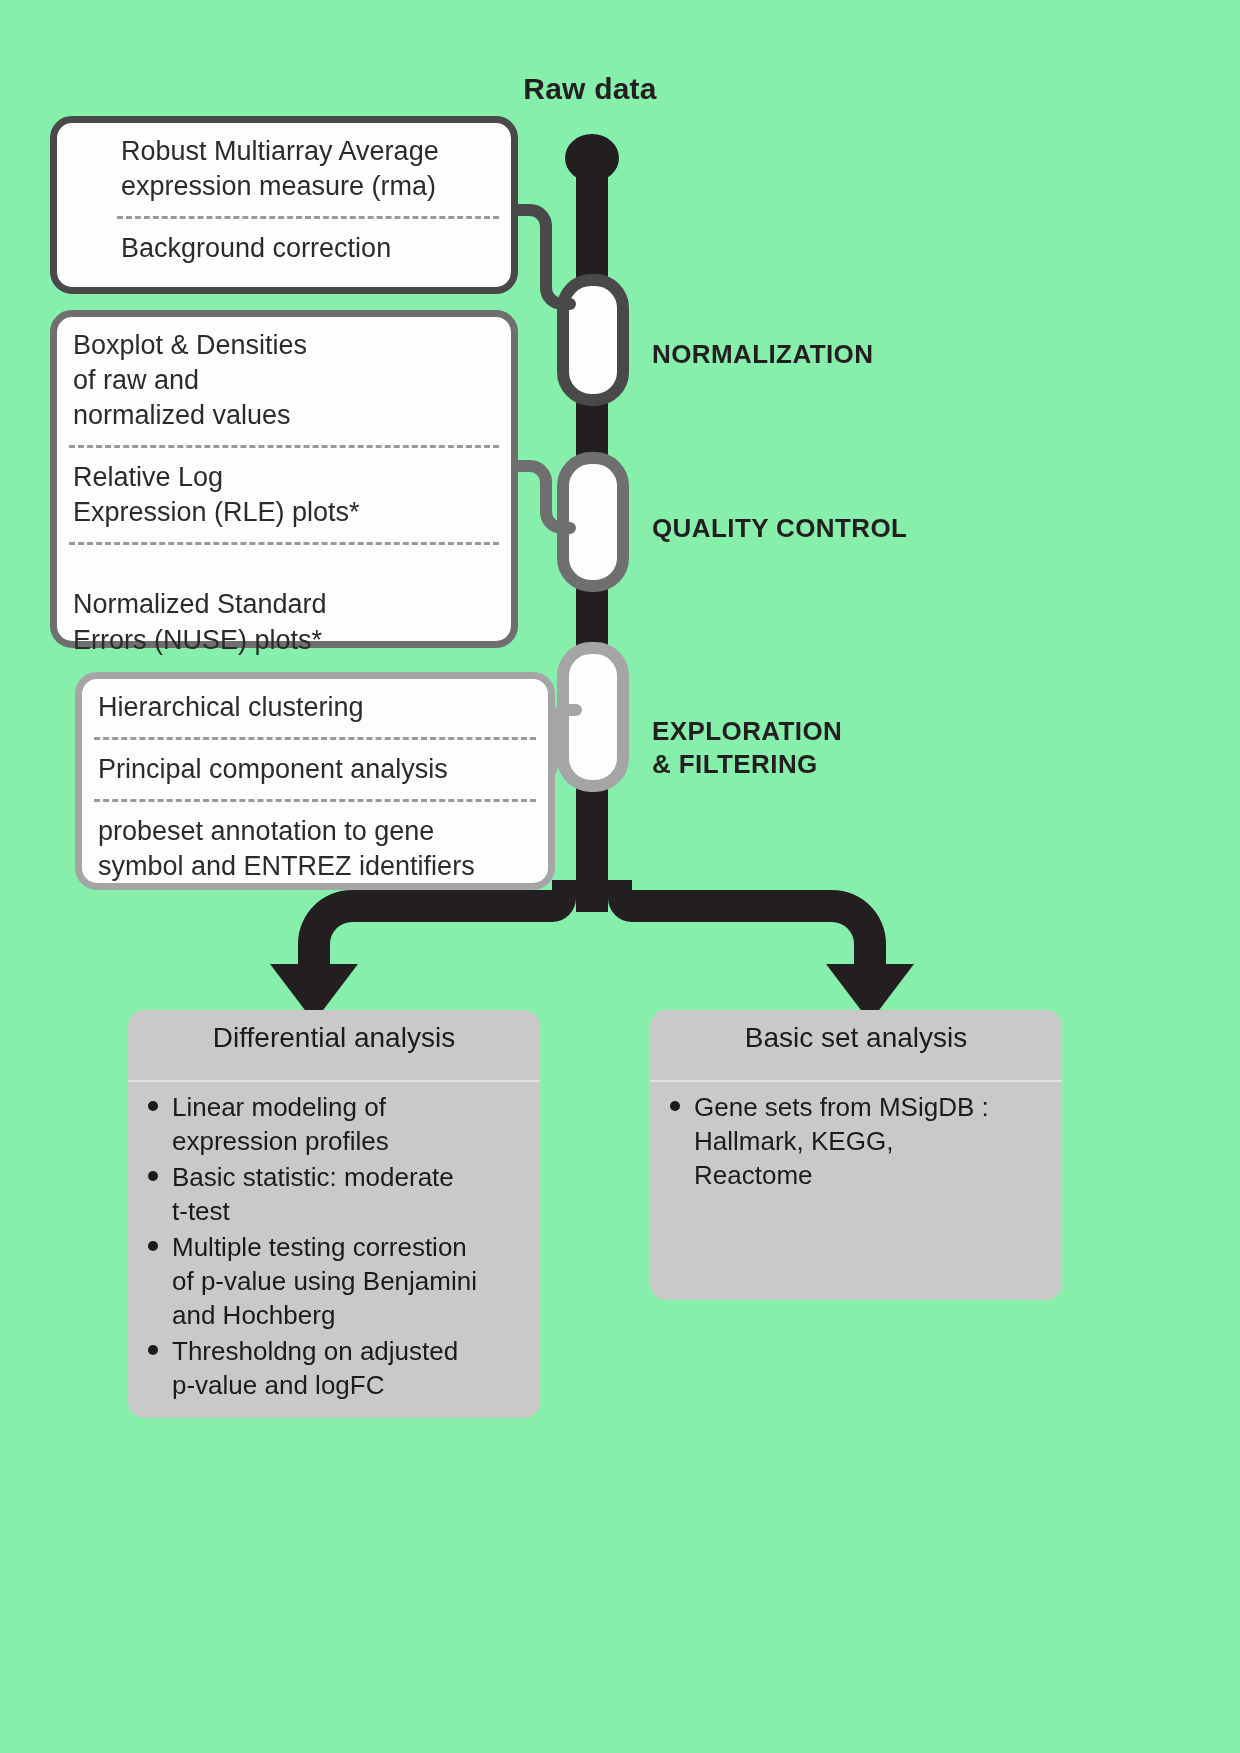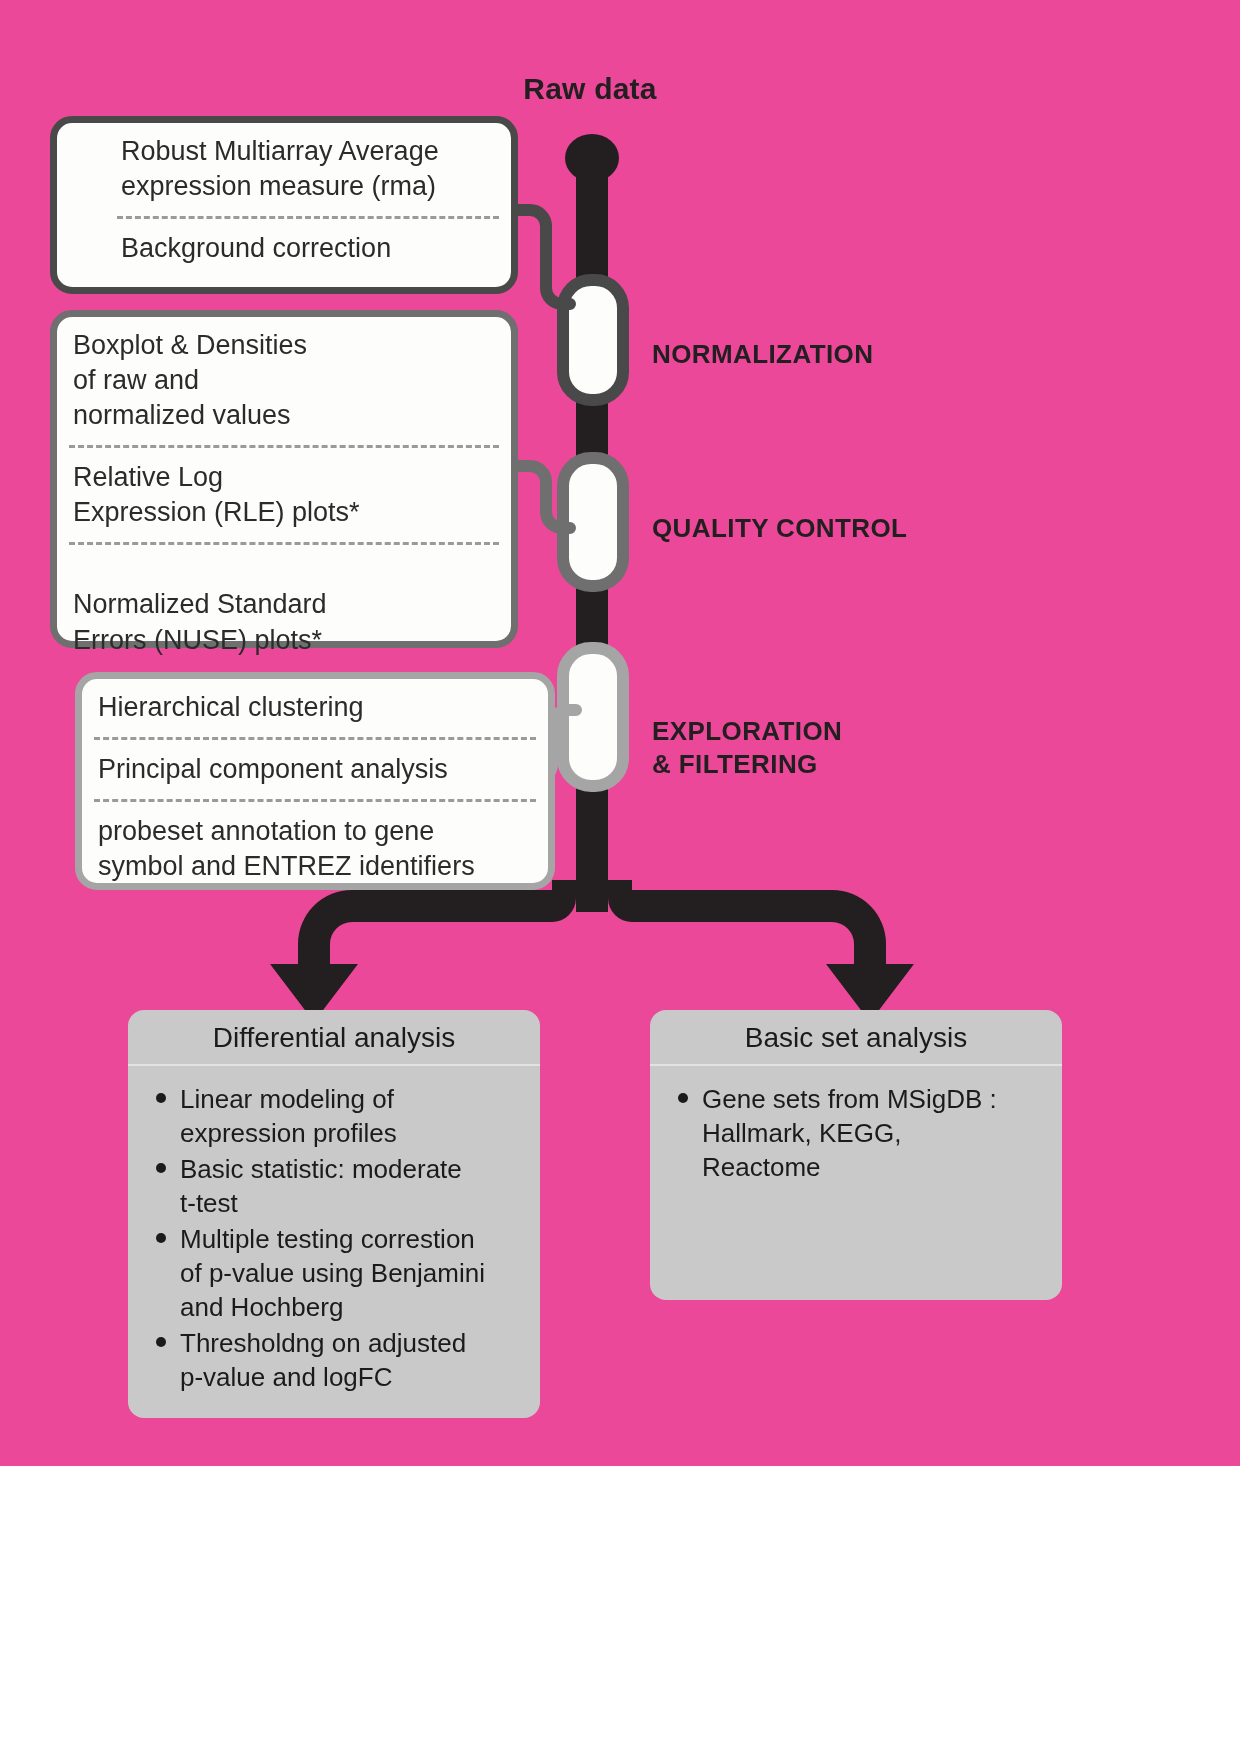--- a/index.html
+++ b/index.html
@@ -7,22 +7,22 @@
     padding: 0;
     background: #ffffff;
   }
   body {
     font-family: "Liberation Sans", sans-serif;
     color: #231f20;
   }
   #page {
     position: relative;
     width: 1240px;
-    height: 1466px;
-    background: #ec4899;
+    height: 1753px;
+    background: #86efac;
     overflow: hidden;
   }
   #svg-layer {
     position: absolute;
     left: 0; top: 0;
     width: 1240px;
     height: 1753px;
   }
 
   
@@ -90,25 +90,25 @@
     border-radius: 16px;
     overflow: hidden;
   }
   #card-differential { left: 128px; top: 1010px; width: 412px; height: 408px; }
   #card-geneset      { left: 650px; top: 1010px; width: 412px; height: 290px; }
 
   .card-title {
     text-align: center;
     font-size: 28px;
     color: #1b1b1b;
-    padding: 12px 8px 10px 8px;
+    padding: 12px 8px 26px 8px;
     border-bottom: 2px solid #e2e2e2;
   }
   .card-list {
-    margin: 8px;
+    margin: 0;
     padding: 8px 12px 12px 14px;
     list-style: none;
   }
   .card-list li {
     position: relative;
     font-size: 26px;
     line-height: 1.31;
     color: #1b1b1b;
     padding-left: 30px;
     margin-bottom: 2px;

